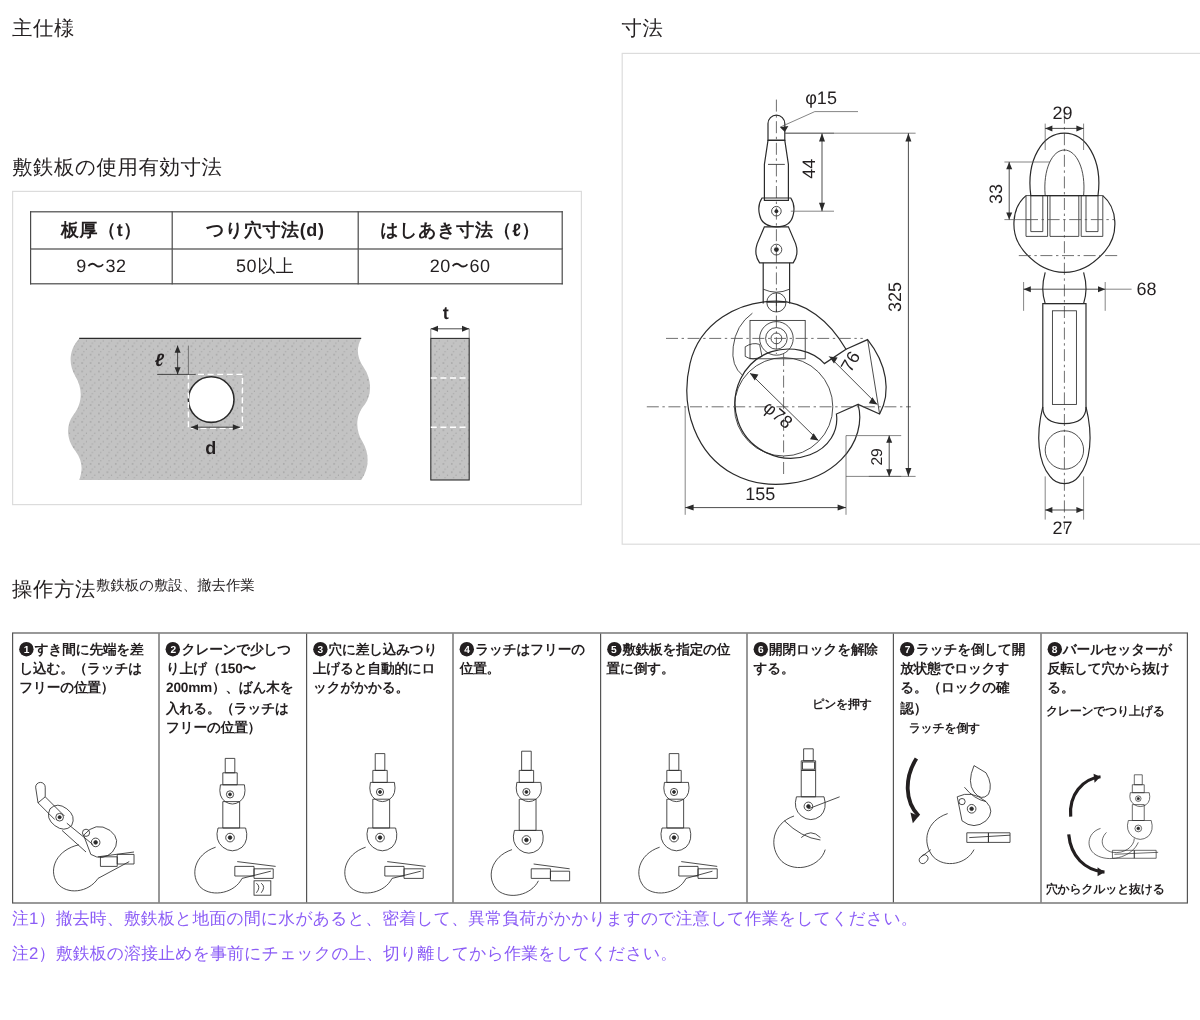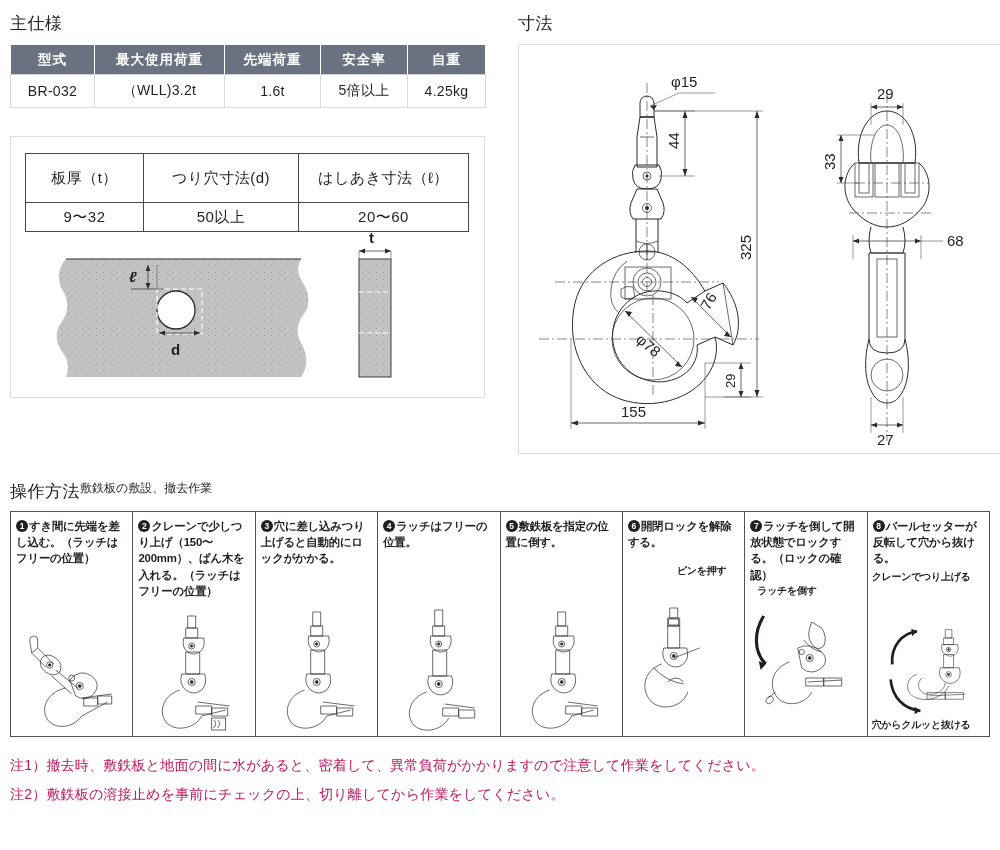--- a/index.html
+++ b/index.html
@@ -70,42 +70,42 @@
     left: 14px; top: 16px;
     width: 443px;
   }
   table.plate th, table.plate td {
     border: 1px solid #4a4a4a;
     text-align: center;
     font-size: 15px;
     color: #231f20;
     letter-spacing: .5px;
   }
-  table.plate th { height: 49px; font-weight: normal; }
+  table.plate th { height: 31px; font-weight: bold; }
   table.plate td { height: 29px; }
 
   #plate-fig { position: absolute; left: 0; top: 92px; width: 475px; height: 168px; }
 
   
   #dim-wrap { position: absolute; left: 518px; top: 12px; width: 472px; }
   #dim-box {
     margin-top: 9px;
     width: 499px;
     height: 410px;
     border: 1px solid #dcdcdc;
     background: #fff;
     position: relative;
     overflow: hidden;
   }
 
   
   #ops-wrap { position: absolute; left: 10px; top: 480px; width: 980px; }
   #ops-head { display: flex; align-items: flex-start; gap: 0; }
   #ops-grid {
-    margin-top: 8px;
+    margin-top: 24px;
     width: 980px;
     height: 226px;
     border: 1px solid #555;
     display: flex;
     background: #fff;
   }
   .op-cell {
     flex: 1 1 0;
     border-right: 1px solid #555;
     position: relative;
@@ -140,64 +140,45 @@
     font-weight: bold;
     color: #231f20;
     white-space: nowrap;
     letter-spacing: -.3px;
   }
 
   
   #notes { position: absolute; left: 10px; top: 757px; width: 980px; }
   .note-line {
     font-size: 14px;
-    color: #be185d;
+    color: #8b5cf6;
     letter-spacing: .2px;
     margin-bottom: 11px;
     white-space: nowrap;
   }
 
   svg { display: block; }
   .ln   { fill: none; stroke: #2b2b2b; stroke-width: 1; }
   .ln-t { fill: none; stroke: #2b2b2b; stroke-width: .7; }
   .cen  { fill: none; stroke: #555; stroke-width: .7; stroke-dasharray: 10 3 2 3; }
   .ext  { fill: none; stroke: #555; stroke-width: .6; }
   .dimtxt { font-family: "Liberation Sans", sans-serif; font-size: 15px; fill: #231f20; }
   .dimtxt-s { font-family: "Liberation Sans", sans-serif; font-size: 13px; fill: #231f20; }
 </style>
 </head>
 <body>
 
 <div class="page">
 
   <div id="spec-wrap">
     <div class="sec-title">主仕様</div>
-    <table class="spec">
-      <thead>
-        <tr>
-          <th style="width:84px">型式</th>
-          <th style="width:130px">最大使用荷重</th>
-          <th style="width:96px">先端荷重</th>
-          <th style="width:87px">安全率</th>
-          <th style="width:78px">自重</th>
-        </tr>
-      </thead>
-      <tbody>
-        <tr>
-          <td>BR-032</td>
-          <td>（WLL)3.2t</td>
-          <td>1.6t</td>
-          <td>5倍以上</td>
-          <td>4.25kg</td>
-        </tr>
-      </tbody>
-    </table>
   </div>
 
   <div id="plate-wrap">
+    <div class="sec-title">敷鉄板の使用有効寸法</div>
     <div id="plate-box">
 
       <table class="plate">
         <thead>
           <tr>
             <th style="width:118px">板厚（t）</th>
             <th style="width:155px">つり穴寸法(d)</th>
             <th style="width:170px">はしあき寸法（ℓ）</th>
           </tr>
         </thead>

